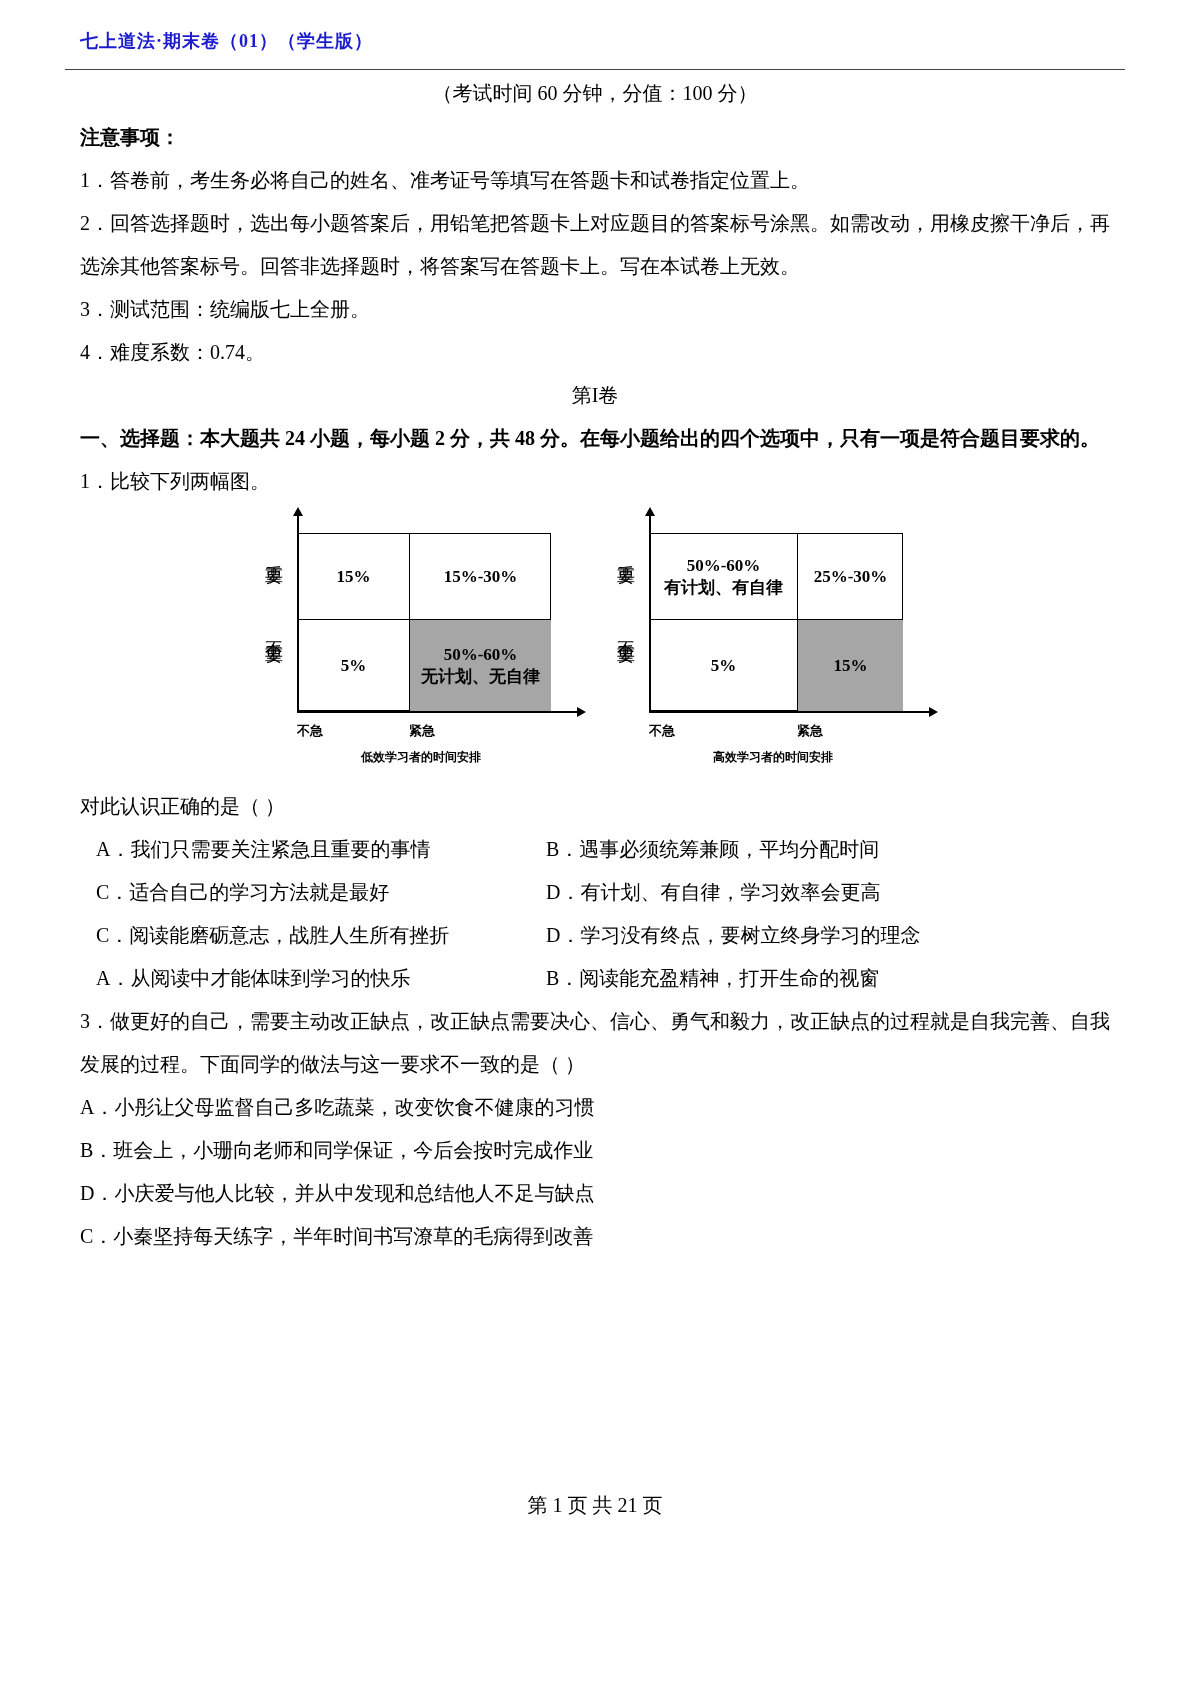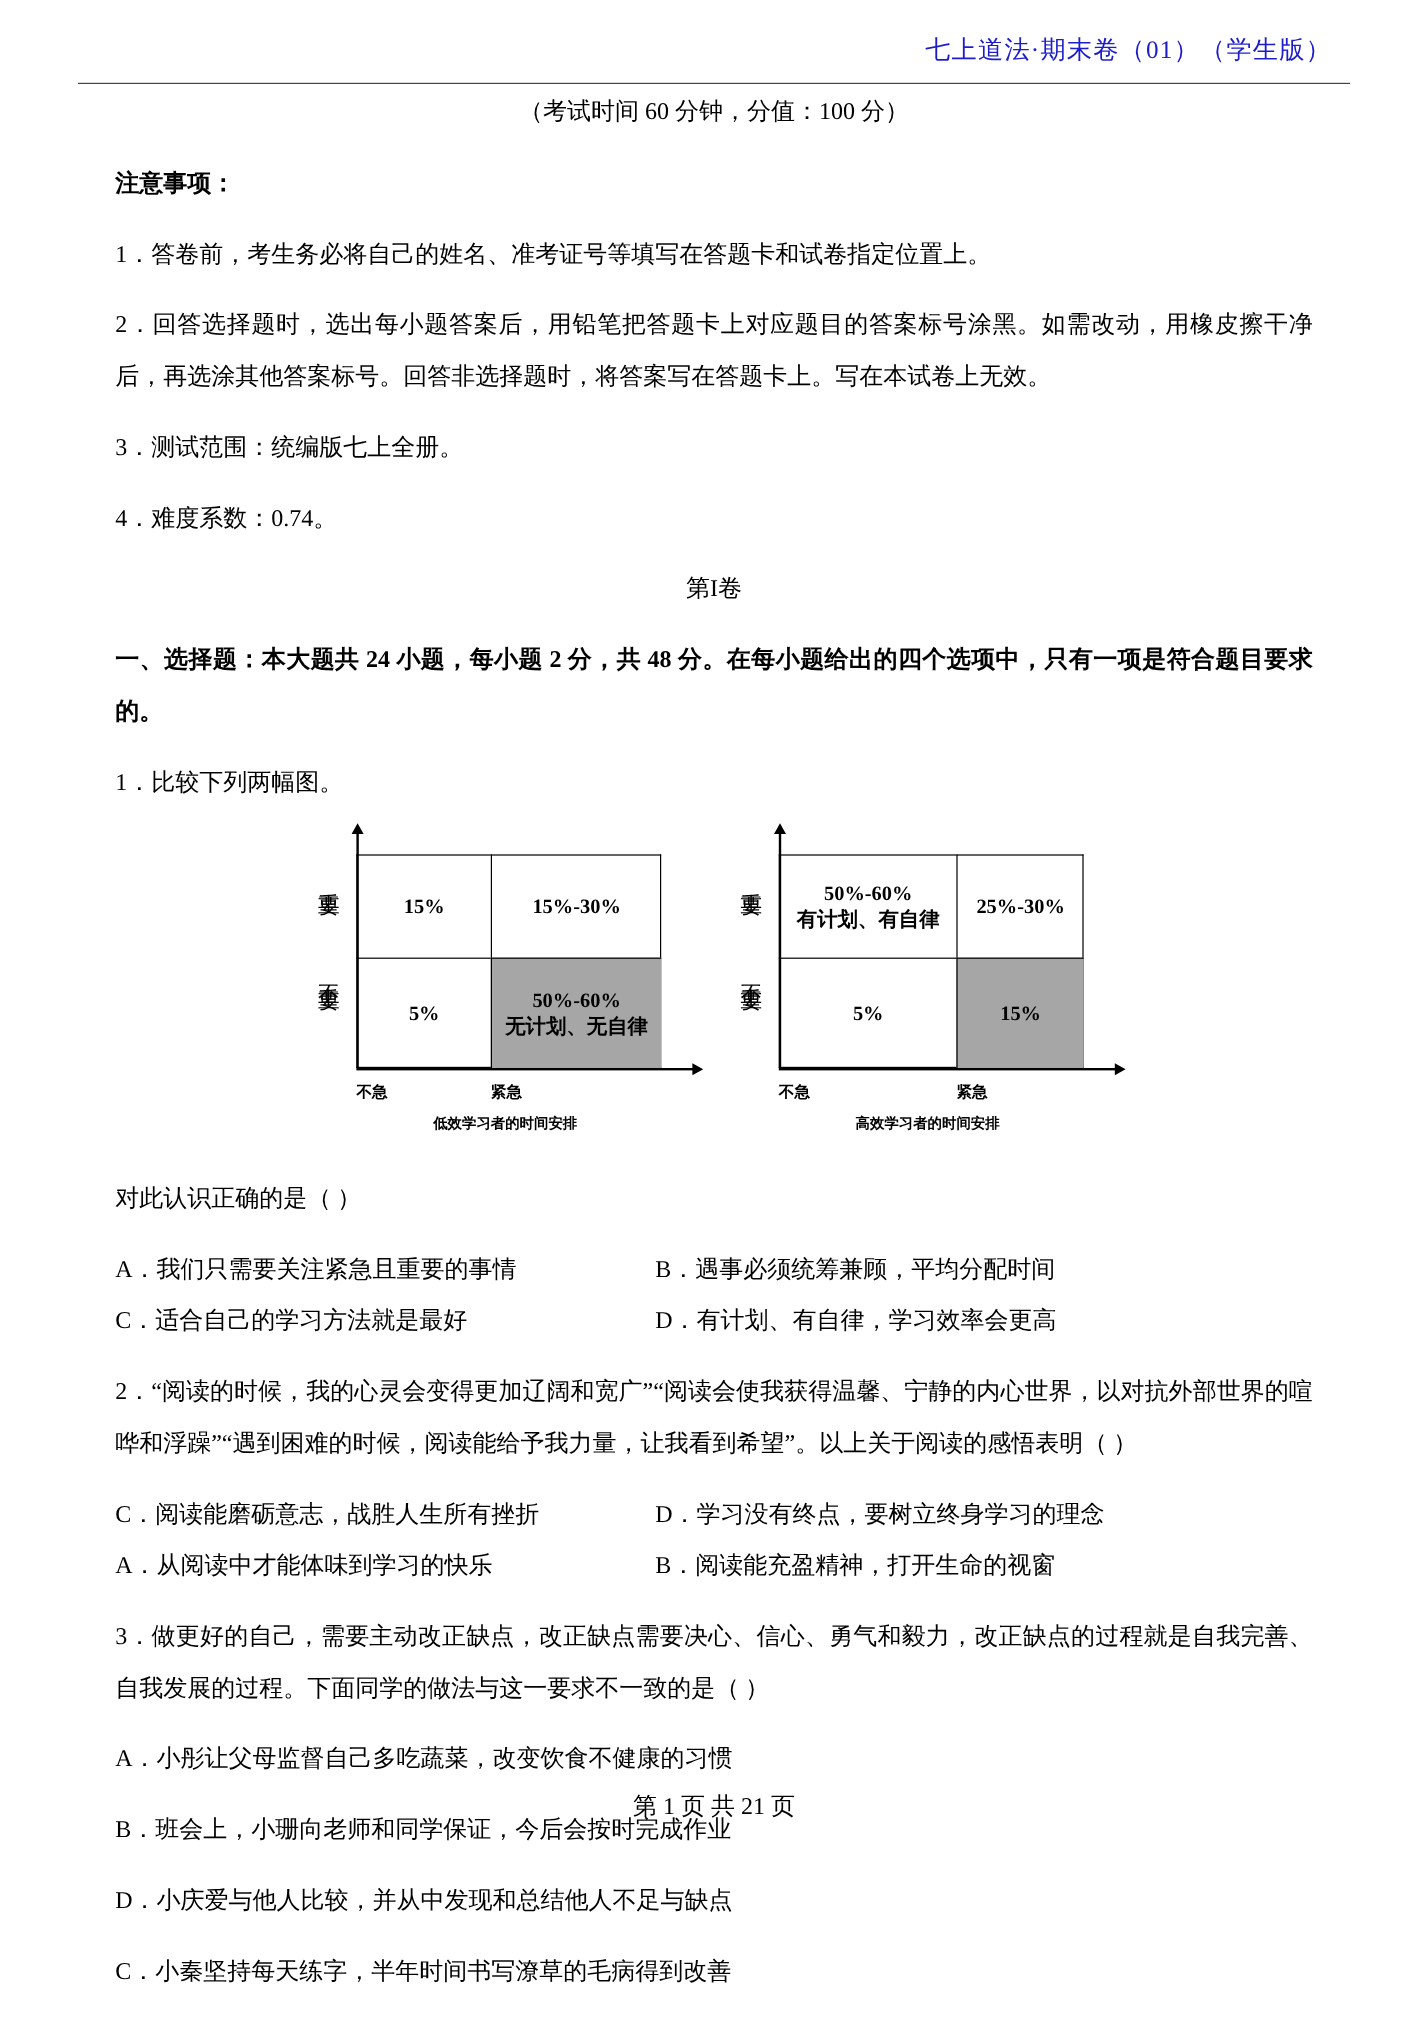--- a/index.html
+++ b/index.html
@@ -6,27 +6,27 @@
   * { box-sizing:border-box; }
   html,body { margin:0; padding:0; }
   body {
     width:1190px; height:1682px; position:relative;
     background:#ffffff; color:#000;
     font-family:"Liberation Serif","DejaVu Serif",serif;
   }
   .content { padding:26px 80px 0 80px; }
 
   .doc-title {
-    text-align:right; font-size:21px; font-weight:normal;
+    text-align:left; font-size:18px; font-weight:bold;
     color:var(--accent); line-height:30px; letter-spacing:1px;
   }
   .rule { border:none; border-top:1.5px solid #444; margin:13px -15px 0 -15px; }
   .subtitle { text-align:center; font-size:20px; line-height:46px; }
 
-  .para { font-size:20px; line-height:43px; text-align:justify; margin:16px; }
+  .para { font-size:20px; line-height:43px; text-align:justify; margin:0; }
   .bold { font-weight:bold; }
   .center { text-align:center; }
 
   .opt-row { display:flex; font-size:20px; line-height:43px;margin-left:16px; }
   .opt-a { width:450px; flex-shrink:0; }
 
   
   .charts-row { display:flex; justify-content:center; gap:16px; margin:8px 0 2px 0; }
   .matrix { position:relative; width:336px; height:272px; font-family:"Liberation Serif","DejaVu Serif",serif; }
   .grid {
@@ -147,21 +147,20 @@
   <p class="para">对此认识正确的是（      ）</p>
   <div class="opt-row">
     <span class="opt-a">A．我们只需要关注紧急且重要的事情</span>
     <span class="opt-b">B．遇事必须统筹兼顾，平均分配时间</span>
   </div>
   <div class="opt-row">
     <span class="opt-a">C．适合自己的学习方法就是最好</span>
     <span class="opt-b">D．有计划、有自律，学习效率会更高</span>
   </div>
 
-  <p class="para">2．“阅读的时候，我的心灵会变得更加辽阔和宽广”“阅读会使我获得温馨、宁静的内心世界，以对抗外部世界的喧哗和浮躁”“遇到困难的时候，阅读能给予我力量，让我看到希望”。以上关于阅读的感悟表明（      ）</p>
   <div class="opt-row">
     <span class="opt-a">C．阅读能磨砺意志，战胜人生所有挫折</span>
     <span class="opt-b">D．学习没有终点，要树立终身学习的理念</span>
   </div>
   <div class="opt-row">
     <span class="opt-a">A．从阅读中才能体味到学习的快乐</span>
     <span class="opt-b">B．阅读能充盈精神，打开生命的视窗</span>
   </div>
 
   <p class="para">3．做更好的自己，需要主动改正缺点，改正缺点需要决心、信心、勇气和毅力，改正缺点的过程就是自我完善、自我发展的过程。下面同学的做法与这一要求不一致的是（      ）</p>

